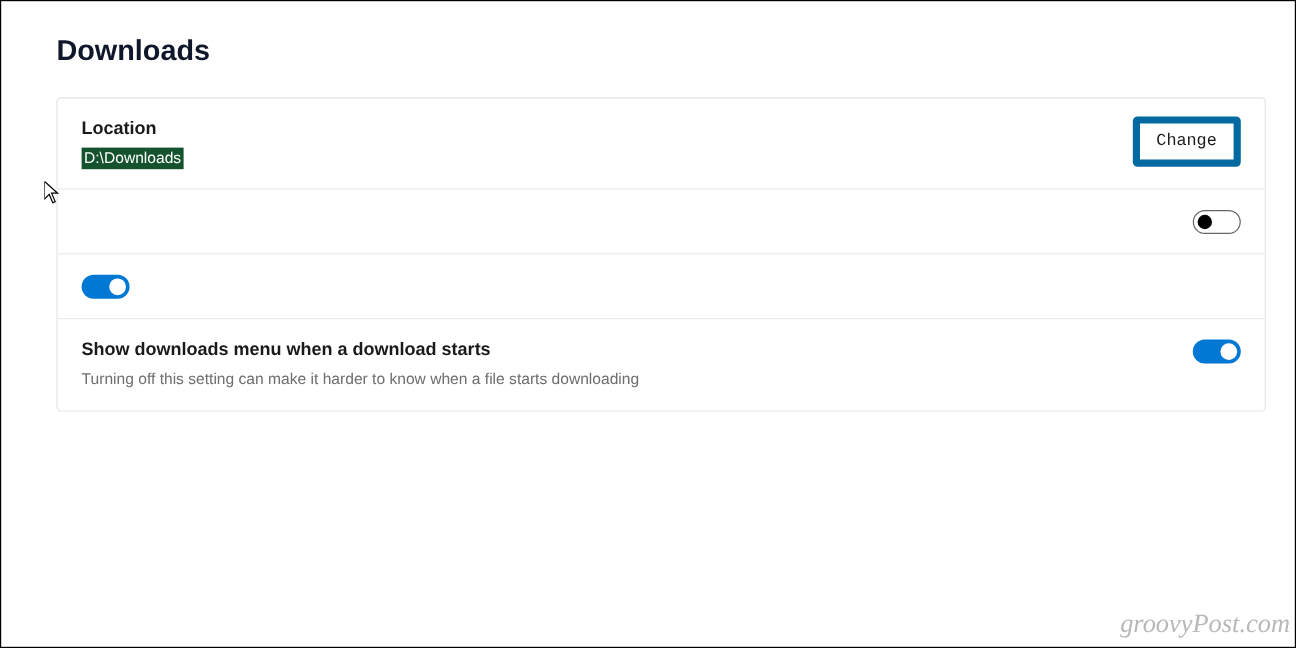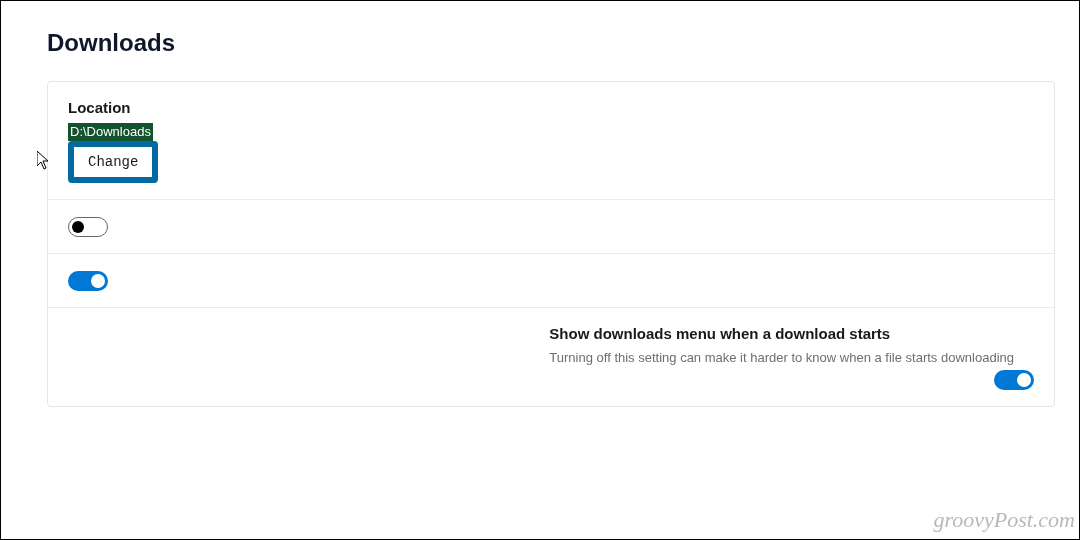--- a/index.html
+++ b/index.html
@@ -23,23 +23,22 @@
       border: 1px solid #e5e5e5;
       border-radius: 4px;
       background: #fff;
     }
     .row {
       padding: 15px 20px 16px 20px;
       border-bottom: 1px solid #eaeaea;
       display: flex;
       justify-content: space-between;
       align-items: flex-start;
-      flex-direction: column;
     }
-    .row:last-child { border-bottom: none; align-items: flex-end; }
+    .row:last-child { border-bottom: none; }
     .row-text { flex: 1; padding-right: 20px; }
     .row-title {
       font-size: 15px;
       font-weight: 600;
       color: #1a1a1a;
       line-height: 1.4;
     }
     .row-desc {
       font-size: 13px;
       color: #6e6e6e;

